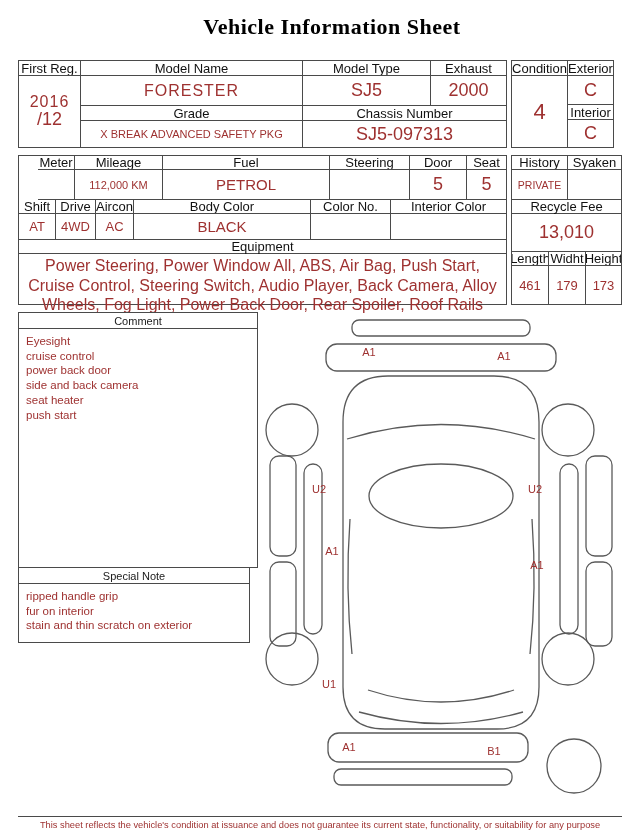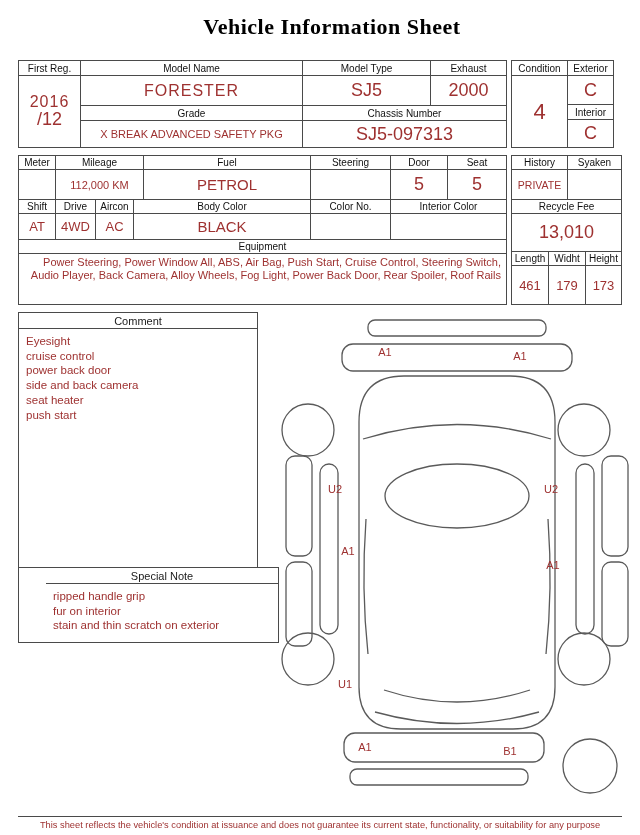--- a/index.html
+++ b/index.html
@@ -14,60 +14,60 @@
     font-family:"Liberation Serif", serif; font-size:22px; font-weight:700; color:#000;
     letter-spacing:0.5px;
   }
   .box { position:absolute; border:1px solid #4a4a4a; background:#fff; }
   .cell {
     display:flex; align-items:center; justify-content:center;
     border-right:1px solid #4a4a4a; border-bottom:1px solid #4a4a4a;
     overflow:hidden; text-align:center;
   }
   .nr { border-right:none; } .nb { border-bottom:none; }
-  .lbl { font-size:10px; color:#111; }
+  .lbl { font-size:13px; color:#111; }
   .v { color:#9e3130; }
   .f22{font-size:22px} .f16{font-size:16px; letter-spacing:1px;}
   .f15{font-size:15px} .f14{font-size:18px} .f13{font-size:13px} .f11{font-size:11px} .f10{font-size:10.5px}
 
   
   .t1 { left:18px; top:60px; width:489px; height:88px; display:grid;
         grid-template-columns:62px 222px 128px 1fr; grid-template-rows:15px 30px 15px 1fr; }
   .t1 .firstreg { grid-row:2/5; grid-column:1; flex-direction:column; line-height:1.05; }
   .t1 .chassis-l { grid-column:3/5; }
   .t1 .chassis-v { grid-column:3/5; }
 
   
   .tc { left:511px; top:60px; width:103px; height:88px; display:grid;
         grid-template-columns:56px 1fr; grid-template-rows:15px 29px 15px 1fr; }
   .tc .cond { grid-row:2/5; grid-column:1; }
 
   
   .t2 { left:18px; top:155px; width:489px; height:150px; }
-  .t2 .r12 { display:grid; grid-template-columns:37px 88px 167px 80px 57px 1fr; grid-template-rows:14px 30px; }
+  .t2 .r12 { display:grid; grid-template-columns:37px 88px 167px 80px 57px 1fr; grid-template-rows:14px 30px;margin-left:19px; }
   .t2 .r34 { display:grid; grid-template-columns:37px 40px 38px 177px 80px 1fr; grid-template-rows:14px 26px; }
   .t2 .eqhd { height:14px; display:flex; align-items:center; justify-content:center; border-bottom:1px solid #4a4a4a; }
-  .t2 .eqtx { height:50px; padding:2px 5px; font-size:11px; line-height:1.22; text-align:right; }
+  .t2 .eqtx { height:50px; padding:2px 5px; font-size:16px; line-height:1.22; text-align:center; }
 
   
   .th { left:511px; top:155px; width:111px; height:150px; }
   .th .h12 { display:grid; grid-template-columns:56px 1fr; grid-template-rows:14px 30px; }
   .th .rechd { height:14px; display:flex; align-items:center; justify-content:center; border-bottom:1px solid #4a4a4a; }
   .th .recv { height:38px; display:flex; align-items:center; justify-content:center; border-bottom:1px solid #4a4a4a; }
   .th .lwh { display:grid; grid-template-columns:37px 37px 1fr; grid-template-rows:14px 1fr; height:52px; }
 
   
   .cm { left:18px; top:312px; width:240px; height:256px; }
-  .sn { left:18px; top:567px; width:261px; height:76px;padding-left:27px; }
+  .sn { left:18px; top:567px; width:232px; height:76px; }
   .bxhd { height:16px; display:flex; align-items:center; justify-content:center;
           border-bottom:1px solid #4a4a4a; font-size:11px; }
   .bxtx { padding:5px 7px; font-size:11.5px; line-height:1.28; color:#9e3130; text-align:left; }
 
   
-  .dg { position:absolute; left:262px; top:314px; width:372px; height:492px; }
+  .dg { position:absolute; left:246px; top:314px; width:372px; height:492px; }
   .dg svg { position:absolute; left:0; top:0; }
   .dl { position:absolute; transform:translate(-50%,-50%); color:#9e3130;
         font-size:11px; white-space:nowrap; }
   .dl0{left:123px;top:38px} .dl1{left:258px;top:42px}
   .dl2{left:73px;top:175px} .dl3{left:289px;top:175px}
   .dl4{left:86px;top:237px} .dl5{left:291px;top:251px}
   .dl6{left:83px;top:370px}
   .dl7{left:103px;top:433px} .dl8{left:248px;top:437px}
 
   

